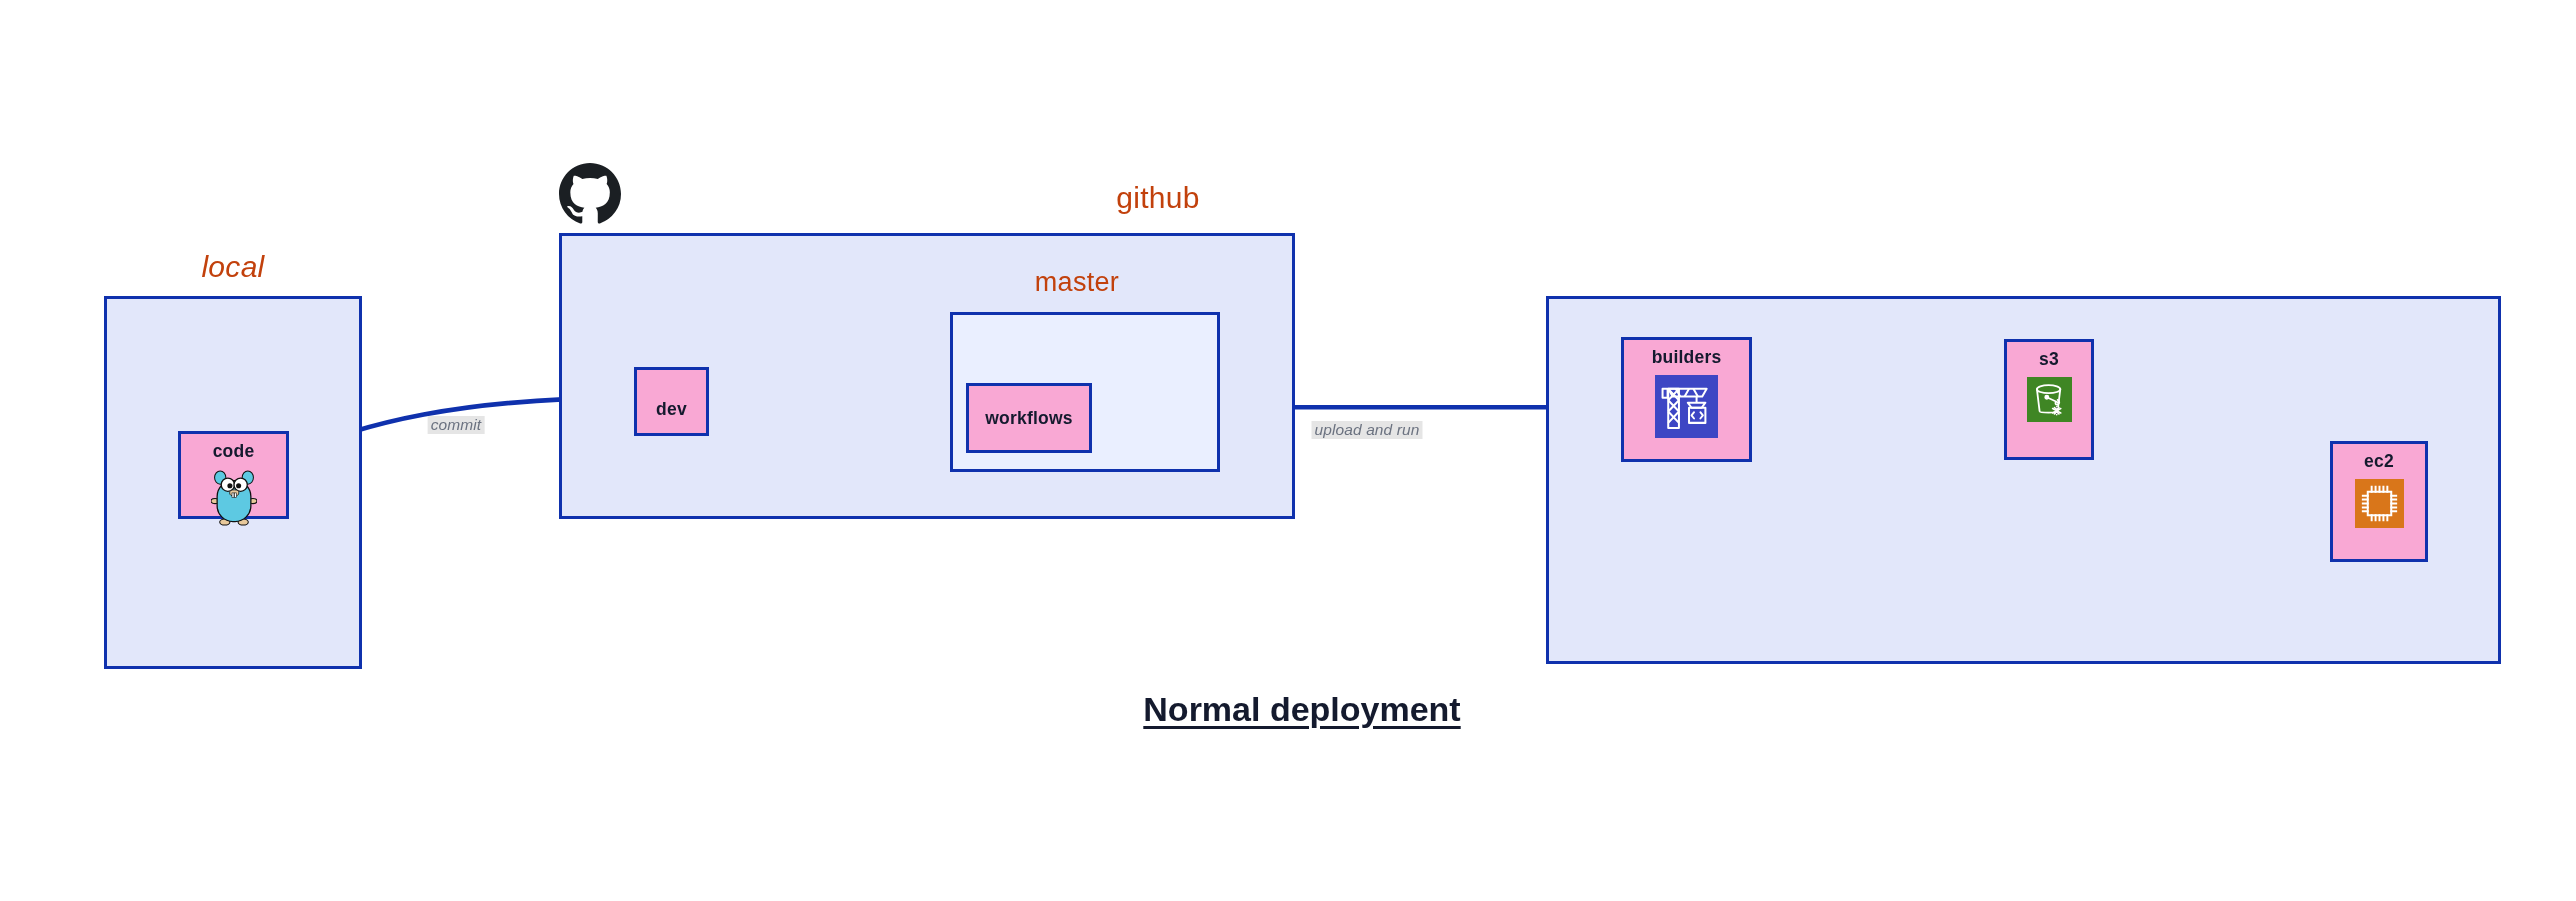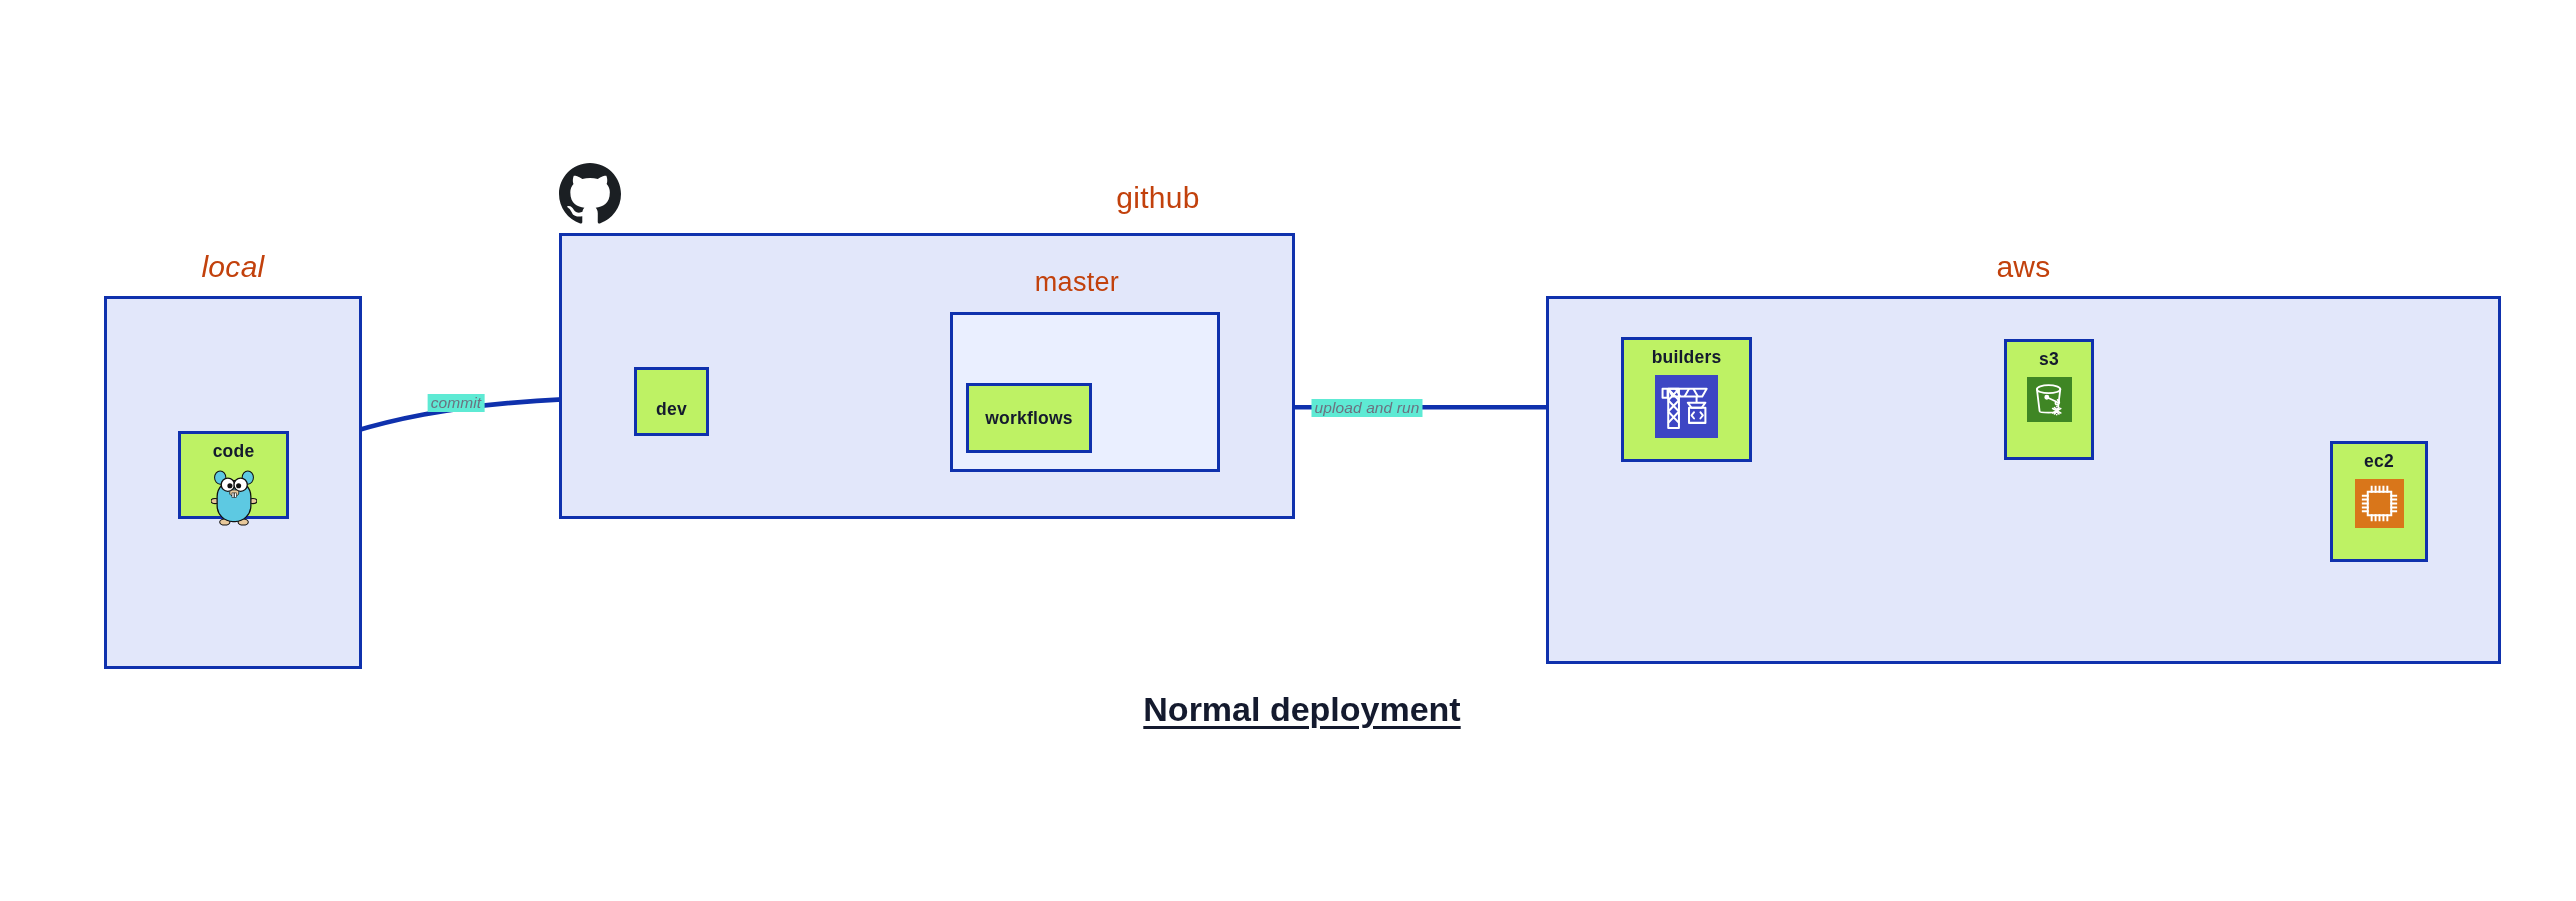--- a/index.html
+++ b/index.html
@@ -42,21 +42,21 @@
   }
   .subgroup {
     position: absolute;
     background: #eaefff;
     border: 3.1px solid #0f31ad;
     box-sizing: border-box;
   }
   
   .node {
     position: absolute;
-    background: #bef264;
+    background: #f9a8d4;
     border: 3.1px solid #0f31ad;
     box-sizing: border-box;
     display: flex;
     flex-direction: column;
     align-items: center;
     padding-top: 7.2px;
   }
   .node-label {
     color: #141a2e;
     font-size: 17.5px;
@@ -72,21 +72,21 @@
   .edge-label {
     position: absolute;
     color: #6b7280;
     font-size: 15.5px;
     font-style: italic;
     white-space: nowrap;
     background: transparent;
     transform: translate(-50%, -50%);
     letter-spacing: 0.1px;
   }
-  .edge-label.on-white { background: #5eead4; padding: 0 3.1px; }
+  .edge-label.on-white { background: #e5e5e5; padding: 0 3.1px; margin-top: 22px; }
   .edge-label.on-lilac { background: #e2e7fa; padding: 0 3.1px; }
   
   #caption {
     position: absolute;
     color: #141a2e;
     font-size: 34px;
     font-weight: 700;
     text-decoration: underline;
     text-underline-offset: 5.2px;
     white-space: nowrap;
@@ -175,21 +175,20 @@
   </div>
 
   <div class="node" style="left:634px; top:367px; width:75px; height:69px; justify-content:center; padding-top:16px;">
     <div class="node-label">dev</div>
   </div>
 
   <div class="node" style="left:966px; top:383px; width:126px; height:70px; justify-content:center; padding-top:0;">
     <div class="node-label">workflows</div>
   </div>
 
-  <div class="group-title" style="left:1546px; top:250px; width:955px;">aws</div>
   <div class="group" style="left:1546px; top:296px; width:955px; height:368px;">
   </div>
 
   <div class="node" style="left:1621px; top:337px; width:131px; height:125px;">
     <div class="node-label">builders</div>
     <div class="node-icon">
       <svg width="63" height="63" viewBox="0 0 100 100" xmlns="http://www.w3.org/2000/svg">
         <rect x="0" y="0" width="100" height="100" fill="#3d46c4"></rect>
         <g fill="none" stroke="#ffffff" stroke-width="3.2" stroke-linejoin="round">
 

